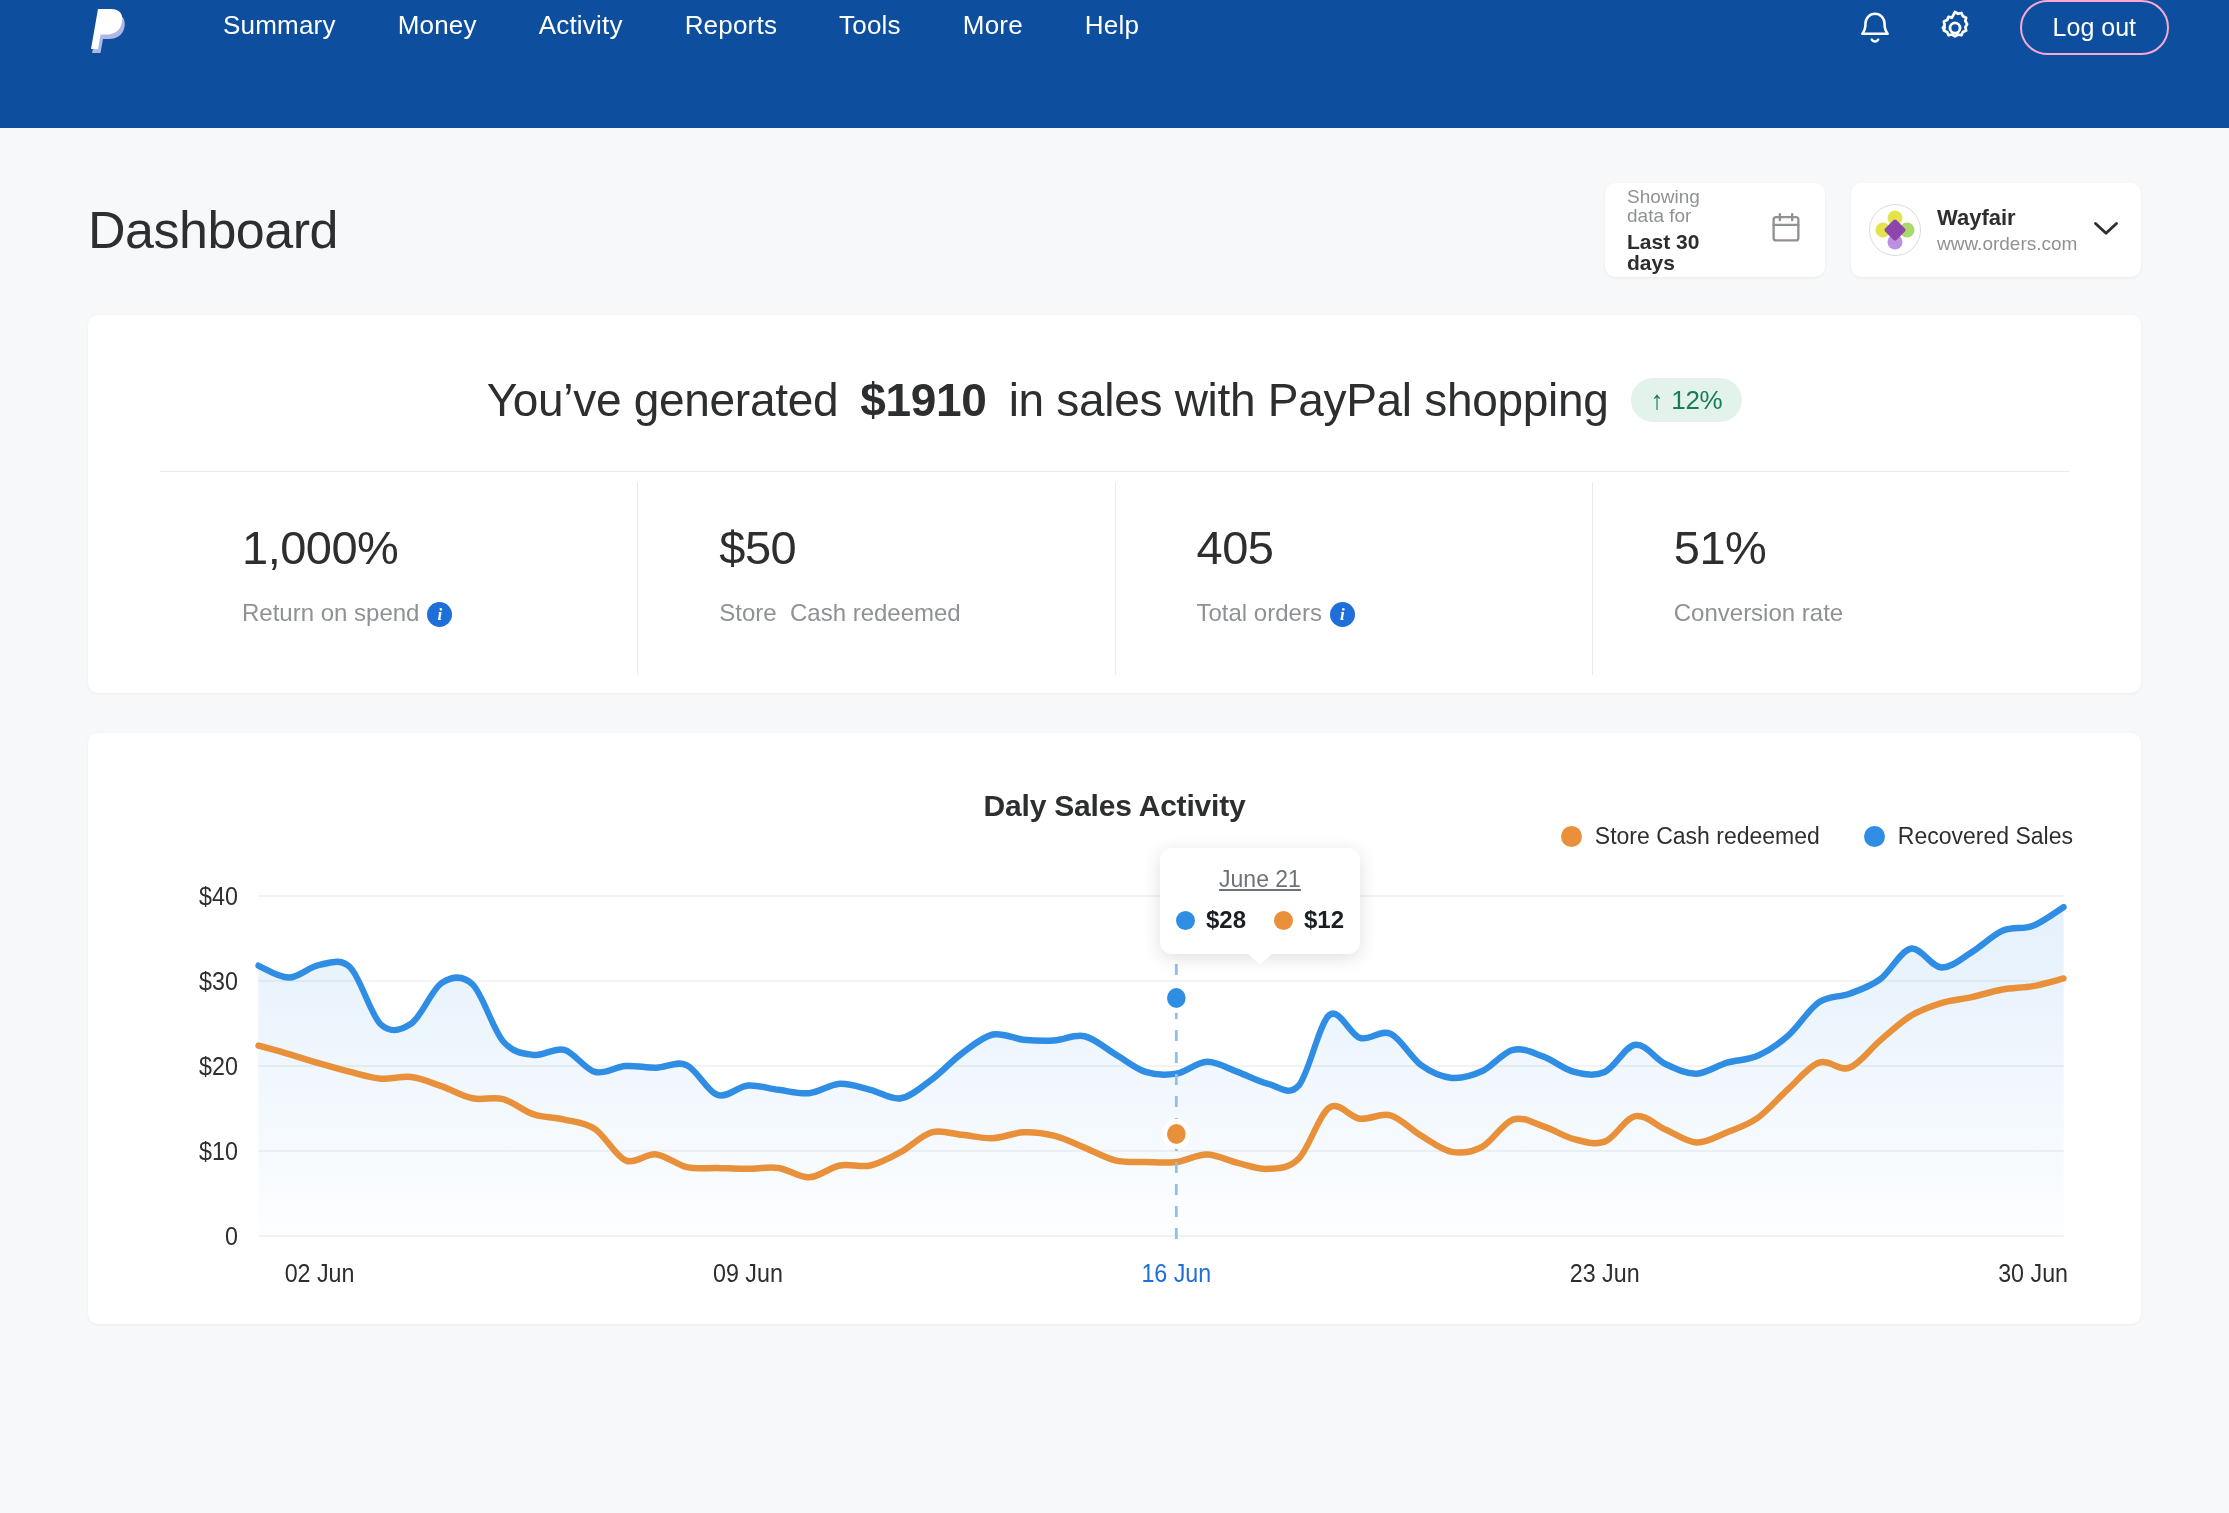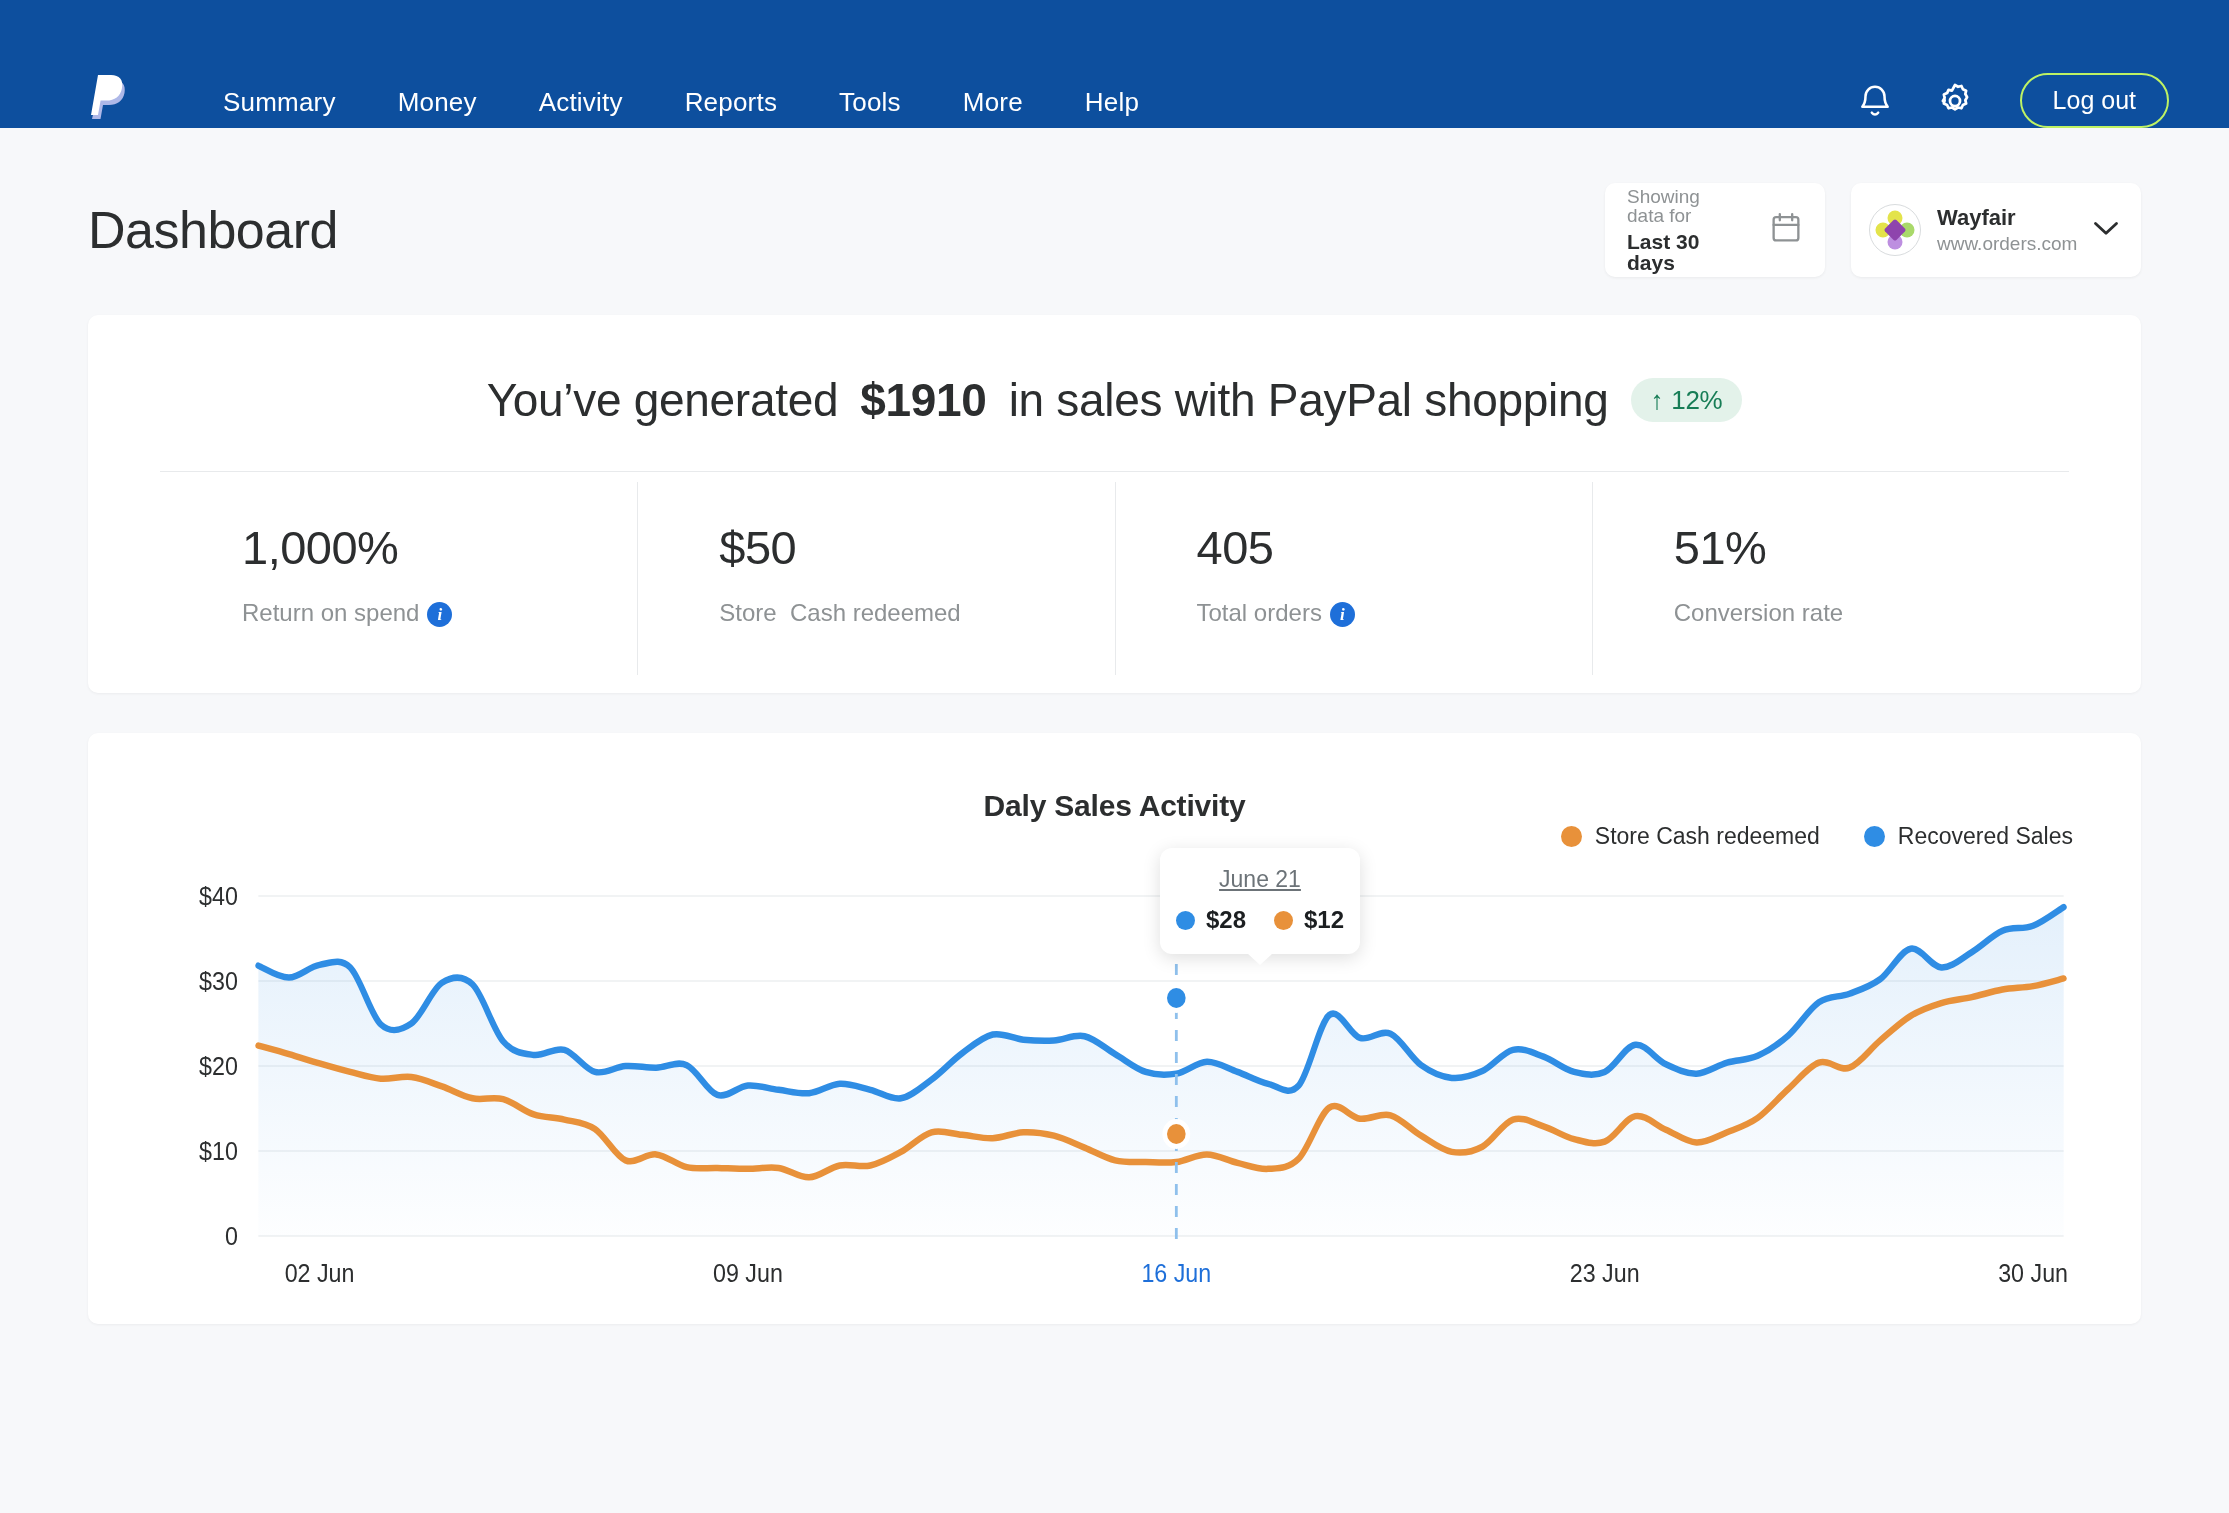--- a/index.html
+++ b/index.html
@@ -9,40 +9,40 @@
     background: #f7f8fa;
     font-family: "Liberation Sans", sans-serif;
     overflow: hidden;
   }
 
   
   .navbar {
     height: 128px;
     background: #0d4f9e;
     display: flex;
-    align-items: flex-end;
+    align-items: flex-start;
     padding: 0 60px 0 88px;
   }
   .pp-logo { width: 44px; height: 62px; position: relative; flex: none; margin-right: 60px; }
   .pp-logo svg { display: block; }
 
   .nav-links { display: flex; align-items: center; gap: 0; }
   .nav-link {
     color: #ffffff;
     font-size: 26px;
     letter-spacing: .2px;
     padding: 10px 31px;
     cursor: pointer;
     white-space: nowrap;
   }
 
   .nav-right { margin-left: auto; display: flex; align-items: center; gap: 34px; }
   .icon-btn { width: 46px; height: 46px; display: flex; align-items: center; justify-content: center; cursor: pointer; }
   .logout-btn {
-    border: 2px solid #bef264;
+    border: 2px solid #f9a8d4;
     border-radius: 30px;
     color: #ffffff;
     font-size: 25px;
     padding: 13px 31px;
     background: transparent;
     cursor: pointer;
     font-family: "Liberation Sans", sans-serif;
     line-height: 1;
     margin-left: 8px;
   }

